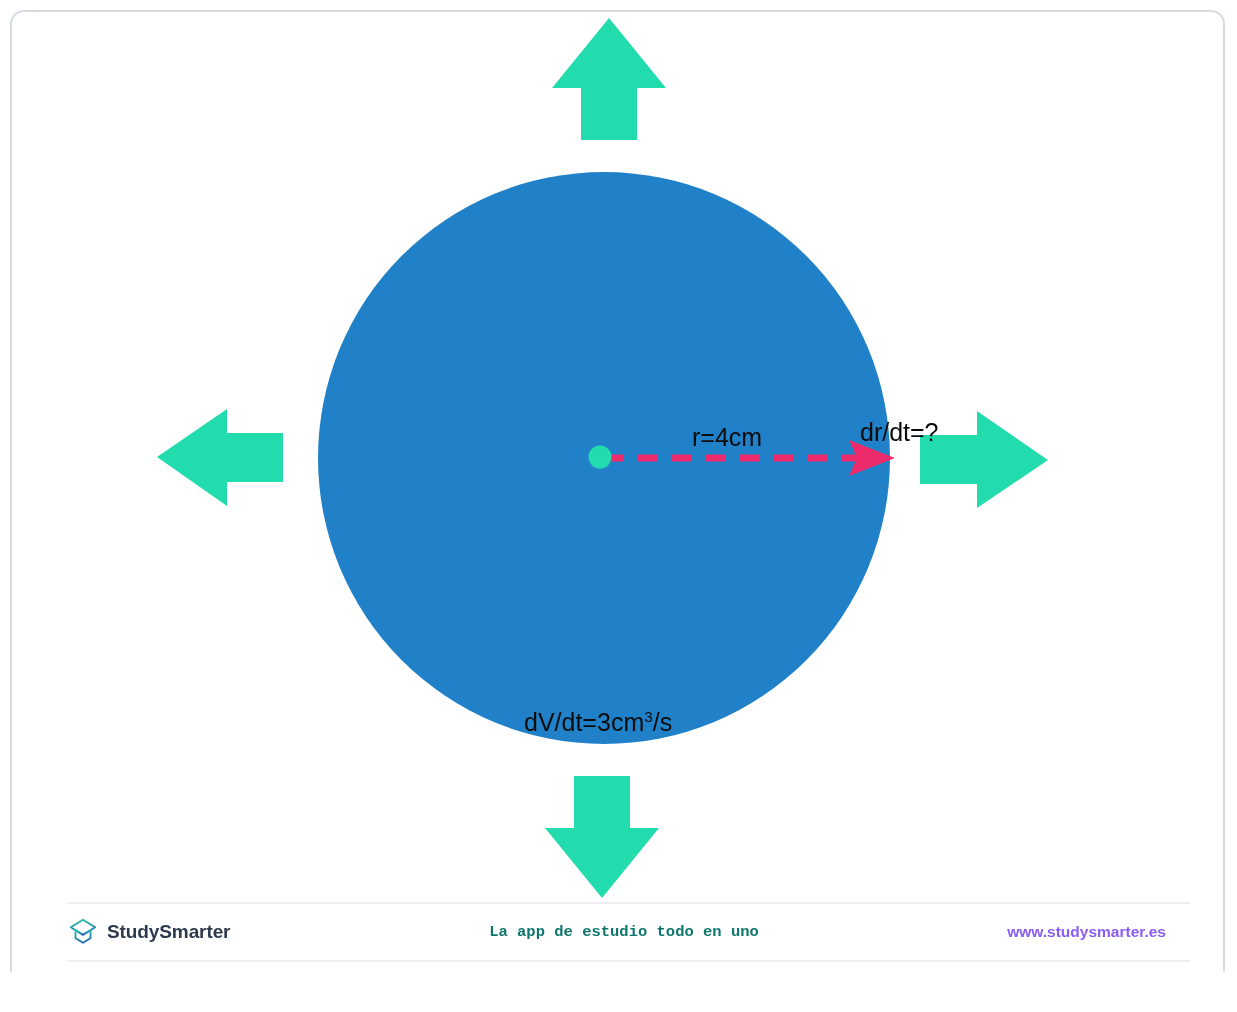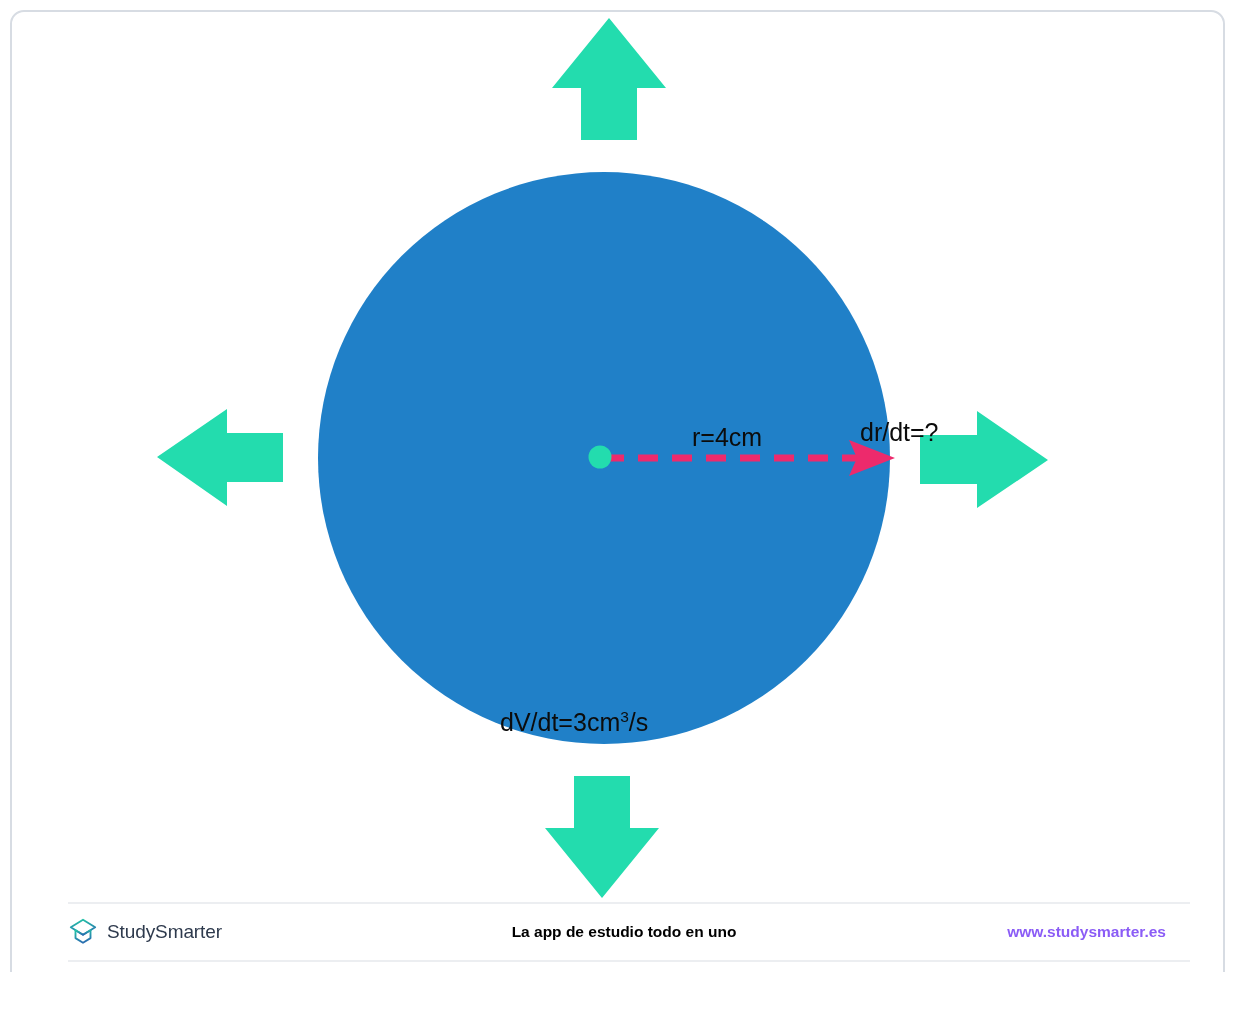--- a/index.html
+++ b/index.html
@@ -51,21 +51,21 @@
     line-height: 1;
     white-space: nowrap;
   }
   .dlabel sup {
     font-size: 0.62em;
     vertical-align: super;
     line-height: 0;
   }
   #label-radius   { left: 692px; top: 425px; }
   #label-drdt     { left: 860px; top: 420px; }
-  #label-dvdt     { left: 500px; top: 710px; }
+  #label-dvdt     { left: 524px; top: 710px; }
 
   
   .footer {
     position: absolute;
     left: 68px;
     top: 902px;
     width: 1122px;
     height: 56px;
     border-top: 2px solid #eceef1;
     border-bottom: 2px solid #eceef1;
@@ -80,31 +80,32 @@
   }
   .footer-brand .logo-mark {
     width: 30px;
     height: 30px;
     flex: 0 0 30px;
     margin-right: 9px;
     display: block;
   }
   .footer-brand .brand-name {
     font-size: 19px;
-    font-weight: 400;
+    font-weight: 700;
     color: #2e3a4d;
     letter-spacing: -0.1px;
   }
   .footer-tag {
     flex: 1 1 auto;
     text-align: center;
     font-size: 15.5px;
     font-weight: bold;
-    color: #000000;
+    color: #0f766e;
     margin-left: -40px;
+    font-family: Liberation Mono, monospace;
   }
   .footer-url {
     flex: 0 0 300px;
     text-align: right;
     font-size: 15.5px;
     font-weight: bold;
     color: #8b5cf6;
     padding-right: 24px;
     box-sizing: border-box;
   }

